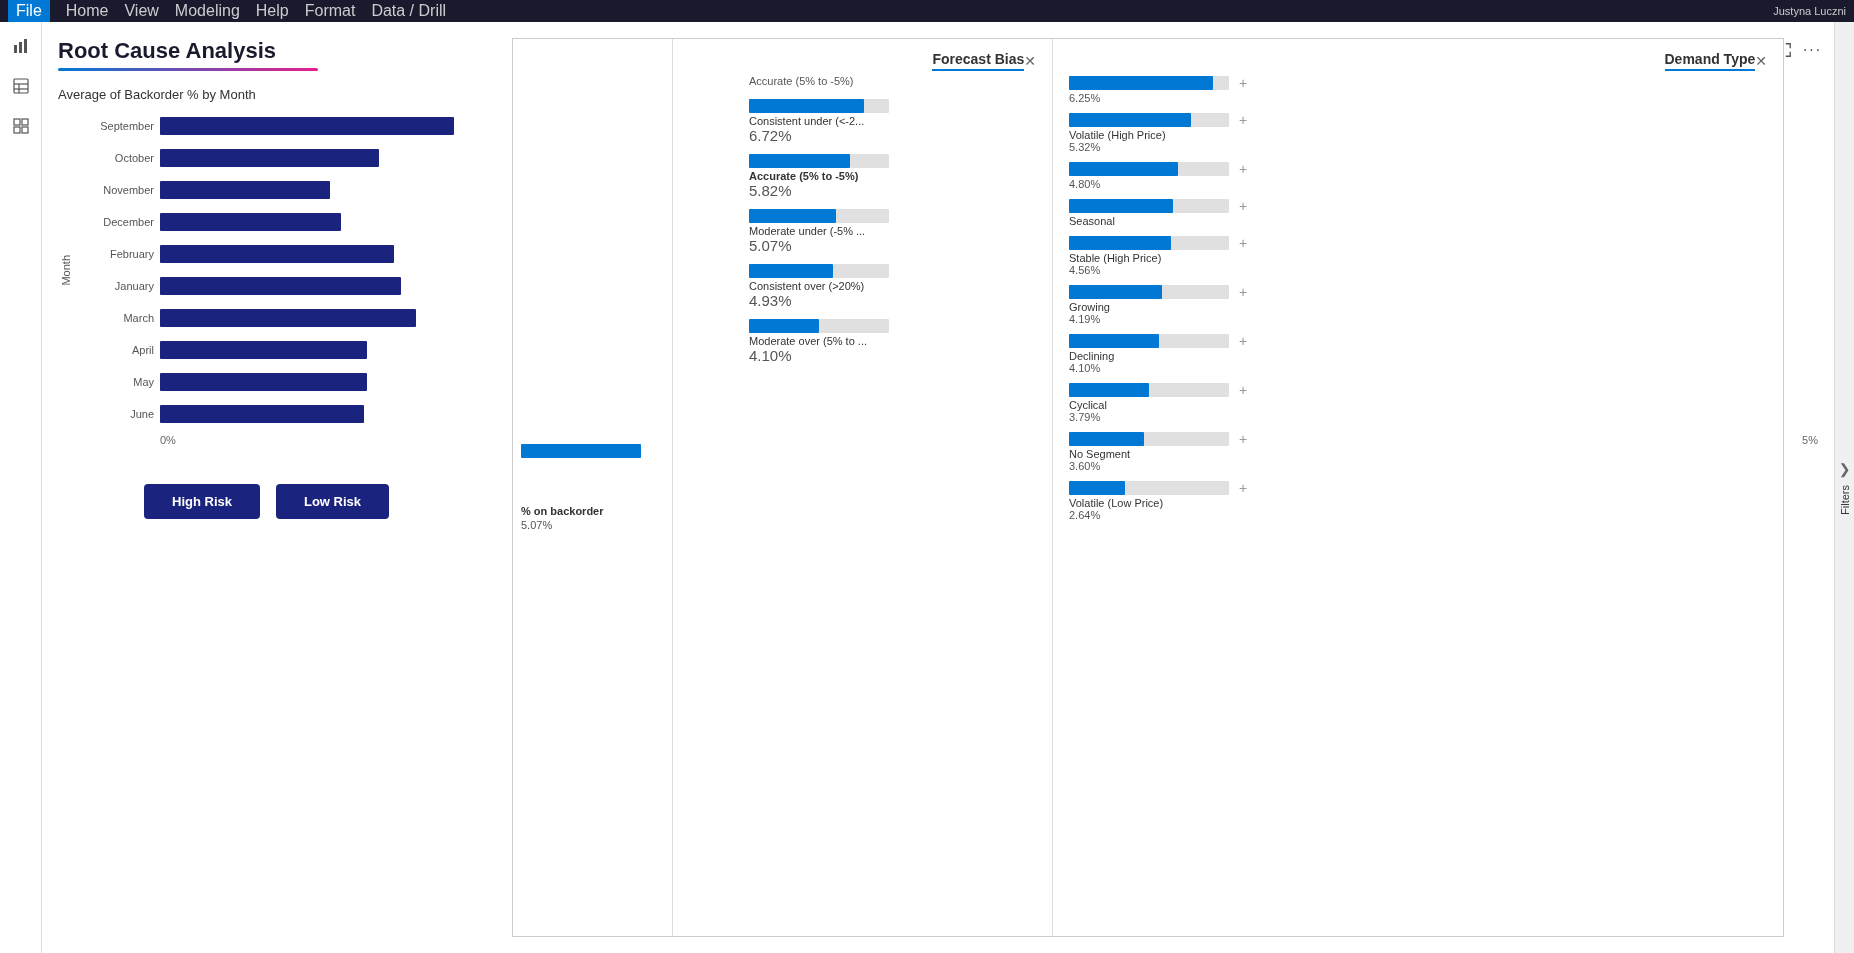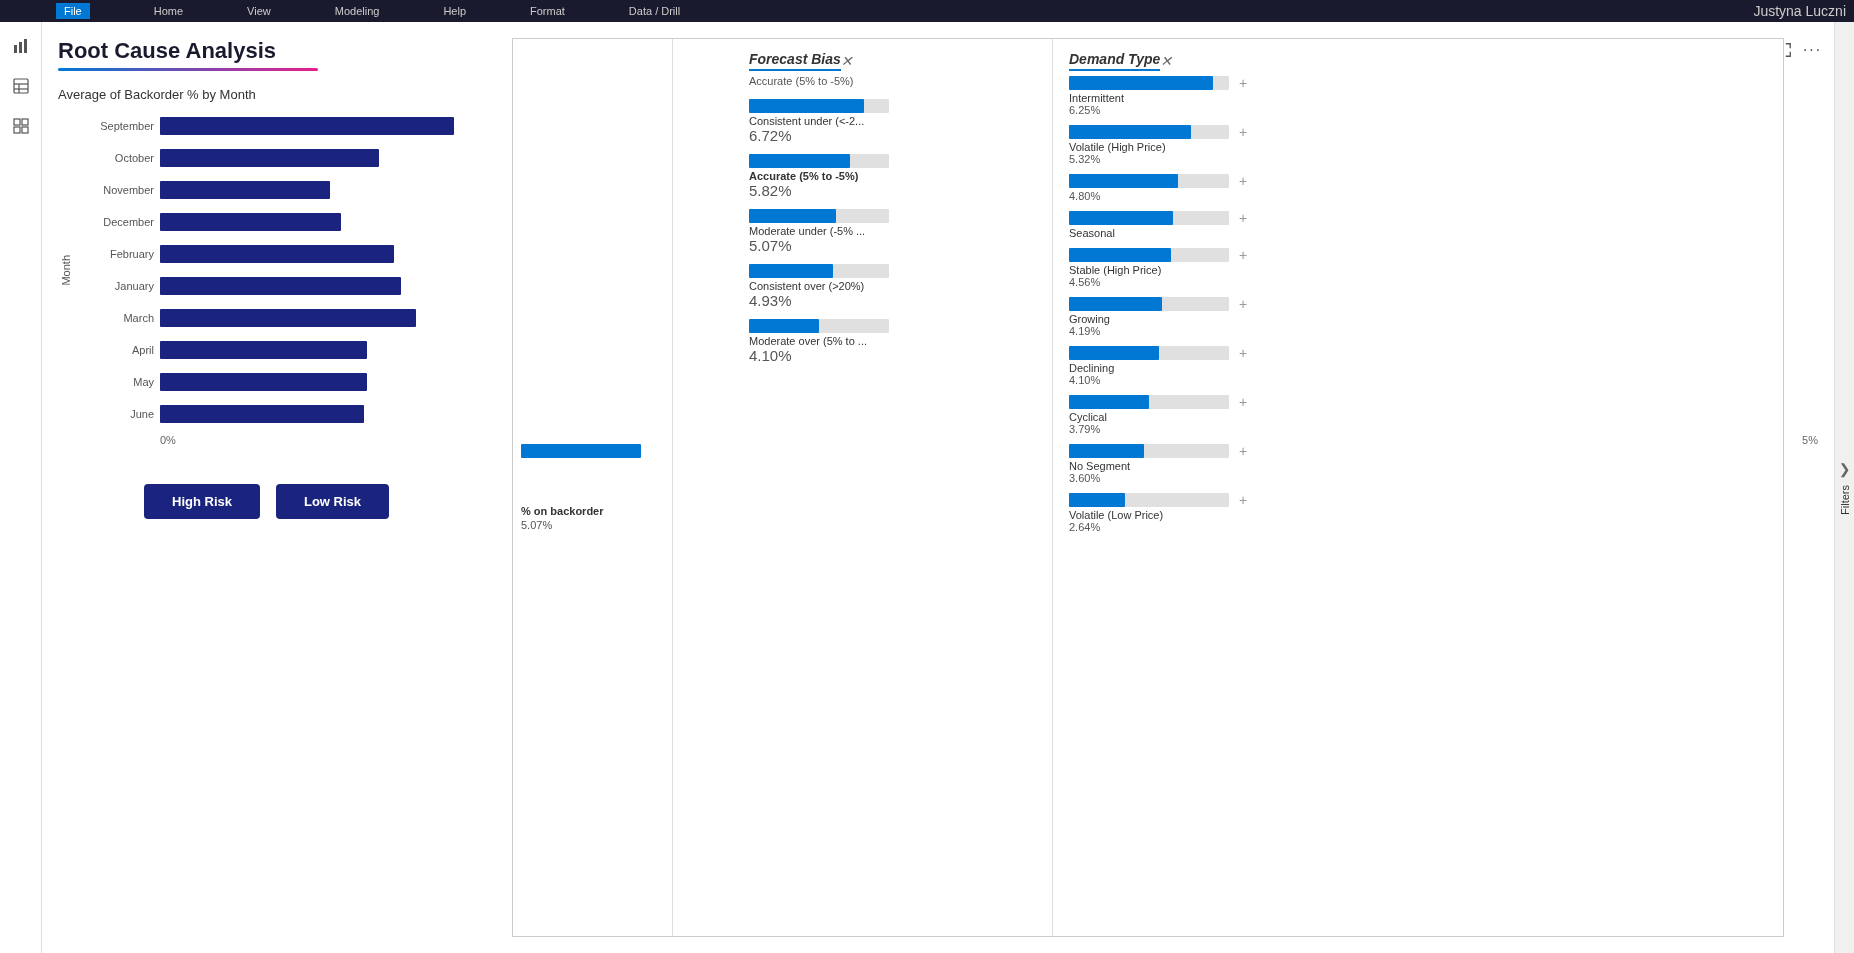--- a/index.html
+++ b/index.html
@@ -8,33 +8,32 @@
     .top-bar {
       height: 22px;
       background: #1a1a2e;
       display: flex;
       align-items: center;
       padding: 0 8px;
       gap: 16px;
     }
     .top-bar-item {
       color: #ccc;
-      font-size: 11px;
+      font-size: 16px;
       cursor: pointer;
-      margin-left: 48px;
     }
     .top-bar-item.active {
       background: #0078d4;
       color: white;
       padding: 2px 8px;
     }
     .top-bar-user {
       margin-left: auto;
       color: #ccc;
-      font-size: 14px;
+      font-size: 11px;
     }
 
     .main-layout {
       display: flex;
       height: calc(953px - 22px);
     }
 
     .left-icons {
       width: 42px;
       background: white;
@@ -176,23 +175,22 @@
     }
     .right-panel {
       flex: 1;
       padding: 12px 16px;
       overflow-y: auto;
     }
 
     .panel-header {
       display: flex;
       align-items: center;
-      justify-content: flex-start;
+      justify-content: flex-end;
       margin-bottom: 4px;
-      font-style: italic;
     }
     .panel-title {
       font-size: 14px;
       font-weight: 600;
       color: #333;
       border-bottom: 2px solid #0078d4;
       padding-bottom: 2px;
     }
     .panel-close {
       cursor: pointer;
@@ -560,21 +558,20 @@
 
         <div id="demand-type-items">
 
         <div class="demand-item">
               <div class="demand-bar-row">
                 <div class="demand-bar-track">
                   <div class="demand-bar-fill" style="width: 90%;"></div>
                 </div>
                 <span class="demand-plus">+</span>
               </div>
-              <div class="demand-name">Intermittent</div>
               <div class="demand-value">6.25%</div>
             </div>
             <div class="demand-item">
               <div class="demand-bar-row">
                 <div class="demand-bar-track">
                   <div class="demand-bar-fill" style="width: 76%;"></div>
                 </div>
                 <span class="demand-plus">+</span>
               </div>
               <div class="demand-name">Volatile (High Price)</div>

